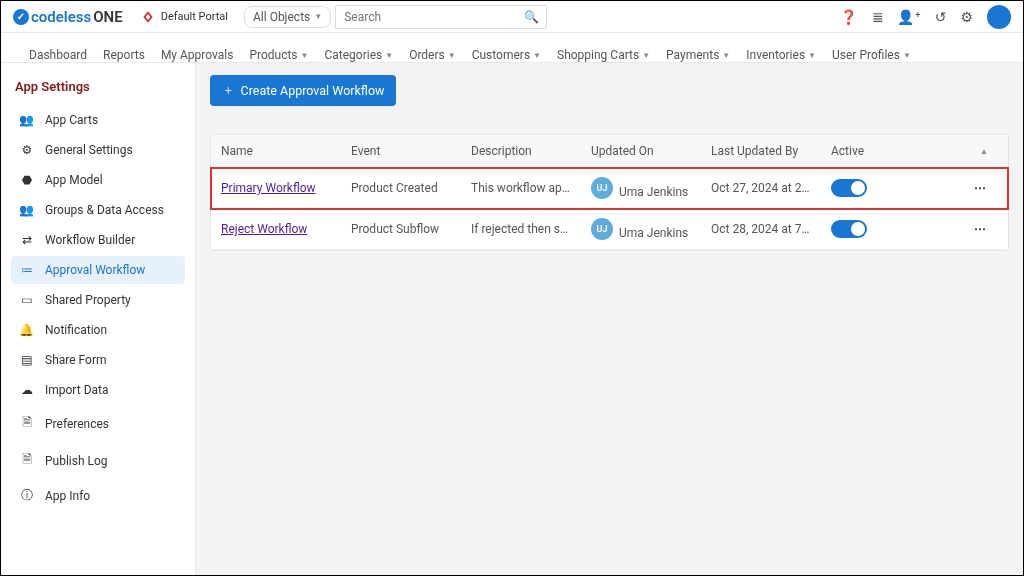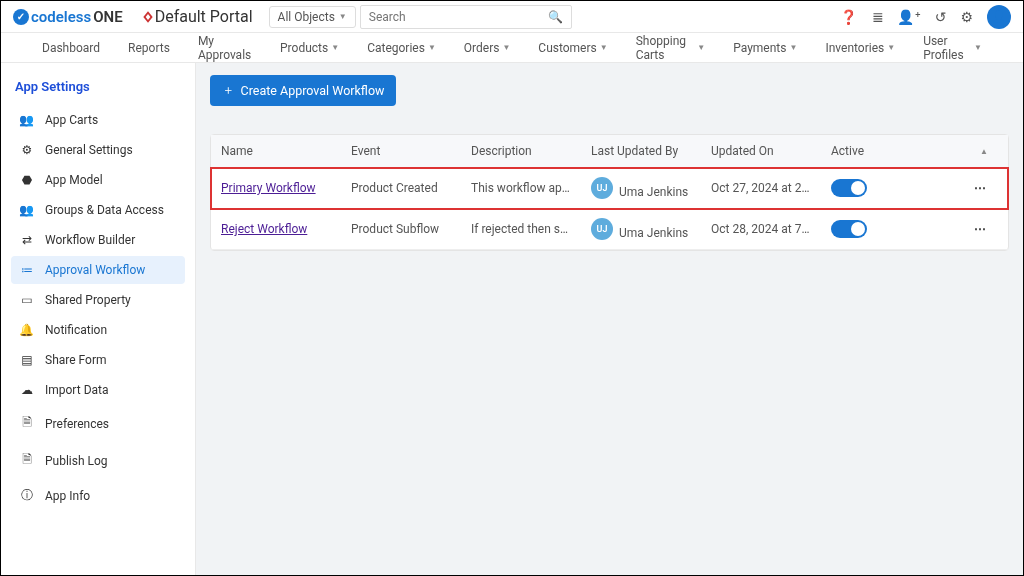--- a/index.html
+++ b/index.html
@@ -2,35 +2,35 @@
 <html><head>
 <meta charset="utf-8">
 <style>
 *{margin:0;padding:0;box-sizing:border-box;font-family:-apple-system,BlinkMacSystemFont,"Segoe UI",Roboto,Arial,sans-serif}
 body{background:#fff;width:1024px;height:576px;overflow:hidden;border:1px solid #000}
 .topbar{height:32px;display:flex;align-items:center;padding:0 12px;border-bottom:1px solid #e8e8e8;background:#fff}
 .logo{display:flex;align-items:center;gap:2px;font-weight:600;font-size:15px}
 .logo-icon{width:16px;height:16px;border-radius:50%;background:#1976d2;color:#fff;display:inline-flex;align-items:center;justify-content:center;font-size:10px;font-weight:700}
 .logo-codeless{color:#1976d2}
 .logo-one{color:#333}
-.portal{display:flex;align-items:center;margin-left:18px;font-size:16px;color:#333}
+.portal{display:flex;align-items:center;gap:6px;margin-left:18px;font-size:11px;color:#333}
 .portal-icon{width:14px;height:14px}
-.obj-selector{margin-left:16px;border:1px solid #ddd;padding:3px 8px;font-size:12px;color:#555;display:flex;align-items:center;gap:4px;border-radius:3px;cursor:pointer}
+.obj-selector{margin-left:16px;border:1px solid #ddd;padding:3px 8px;font-size:12px;color:#555;display:flex;align-items:center;gap:4px;border-radius:8px;cursor:pointer}
 .search-box{margin-left:4px;position:relative}
 .search-box input{border:1px solid #ddd;padding:4px 26px 4px 8px;font-size:12px;width:212px;border-radius:2px;outline:none}
 .search-box .sicon{position:absolute;right:8px;top:50%;transform:translateY(-50%);color:#aaa;font-size:12px}
 .top-icons{margin-left:auto;display:flex;align-items:center;gap:14px}
 .top-icons .ti{color:#555;font-size:14px;cursor:pointer}
 .avatar{width:24px;height:24px;border-radius:50%;background:#1976d2;color:#fff;display:flex;align-items:center;justify-content:center;font-size:11px}
-.navtabs{height:30px;display:flex;align-items:center;gap:28px;padding:0 41px;border-bottom:1px solid #e8e8e8;background:#fff}
+.navtabs{height:30px;display:flex;align-items:flex-end;gap:16px;padding:0 28px;border-bottom:1px solid #e8e8e8;background:#fff}
 .navtabs a{font-size:12px;color:#555;text-decoration:none;display:flex;align-items:center;gap:3px;cursor:pointer}
 .caret{font-size:8px;color:#888}
 .main{display:flex;height:calc(100% - 62px);background:#f1f3f5}
 .sidebar{width:195px;background:#fff;border-right:1px solid #e8e8e8;padding:14px 10px;overflow:auto}
-.sidebar h3{font-size:13px;font-weight:600;color:#1d4ed8;margin:2px 4px 12px}
+.sidebar h3{font-size:13px;font-weight:600;color:#7f1d1d;margin:2px 4px 12px}
 .sidebar-item{display:flex;align-items:center;gap:10px;padding:7px 8px;font-size:12px;color:#333;cursor:pointer;border-radius:4px;margin-bottom:2px}
 .sidebar-item.active{background:#e7f1fd;color:#1976d2}
 .sidebar-item .si{width:16px;text-align:center;font-size:12px;color:#333}
 .sidebar-item.active .si{color:#1976d2}
 .content{flex:1;padding:12px 14px;overflow:auto}
 .create-btn{background:#1976d2;color:#fff;border:none;padding:7px 12px;border-radius:4px;font-size:12.5px;display:flex;align-items:center;gap:6px;cursor:pointer}
 .table-wrap{background:#fff;border:1px solid #e4e4e4;border-radius:4px;margin-top:28px}
 .thead{display:flex;background:#f7f8fa;border-bottom:1px solid #e4e4e4;font-size:12px;color:#555}
 .th,.td{padding:9px 10px;overflow:hidden;text-overflow:ellipsis;white-space:nowrap}
 .c-name{width:130px}
@@ -159,22 +159,22 @@
   <div class="content">
     <button class="create-btn">
       <span>＋</span>
       <span>Create Approval Workflow</span>
     </button>
     <div class="table-wrap">
       <div class="thead">
         <div class="th c-name">Name</div>
         <div class="th c-event">Event</div>
         <div class="th c-desc">Description</div>
+        <div class="th c-date">Updated On</div>
         <div class="th c-user">Last Updated By</div>
-        <div class="th c-date">Updated On</div>
         <div class="th c-active">Active</div>
         <div class="th c-actions">
             <span class="sort">▲</span>
           </div>
       </div>
       <div id="table-body">
           <div class="trow highlight">
             <div class="td c-name"><span class="link">Primary Workflow</span></div>
             <div class="td c-event">Product Created</div>
             <div class="td c-desc">This workflow appr…</div>

